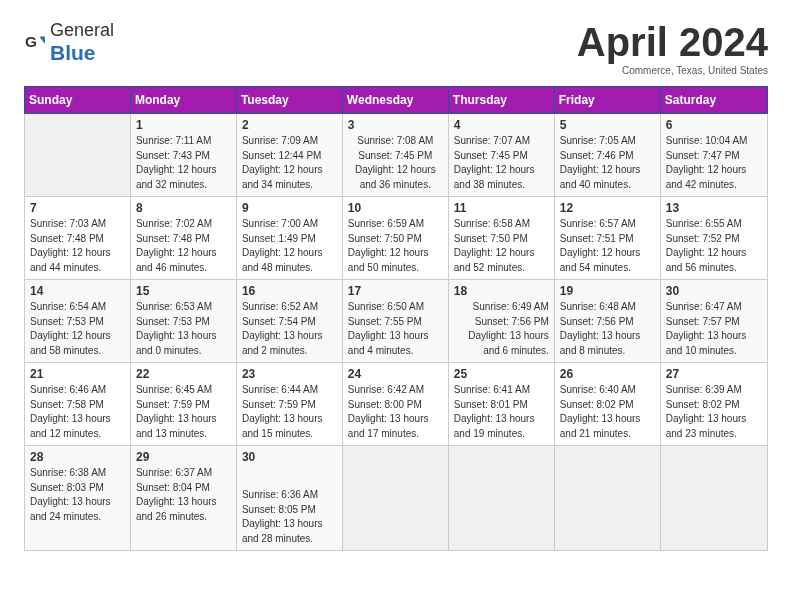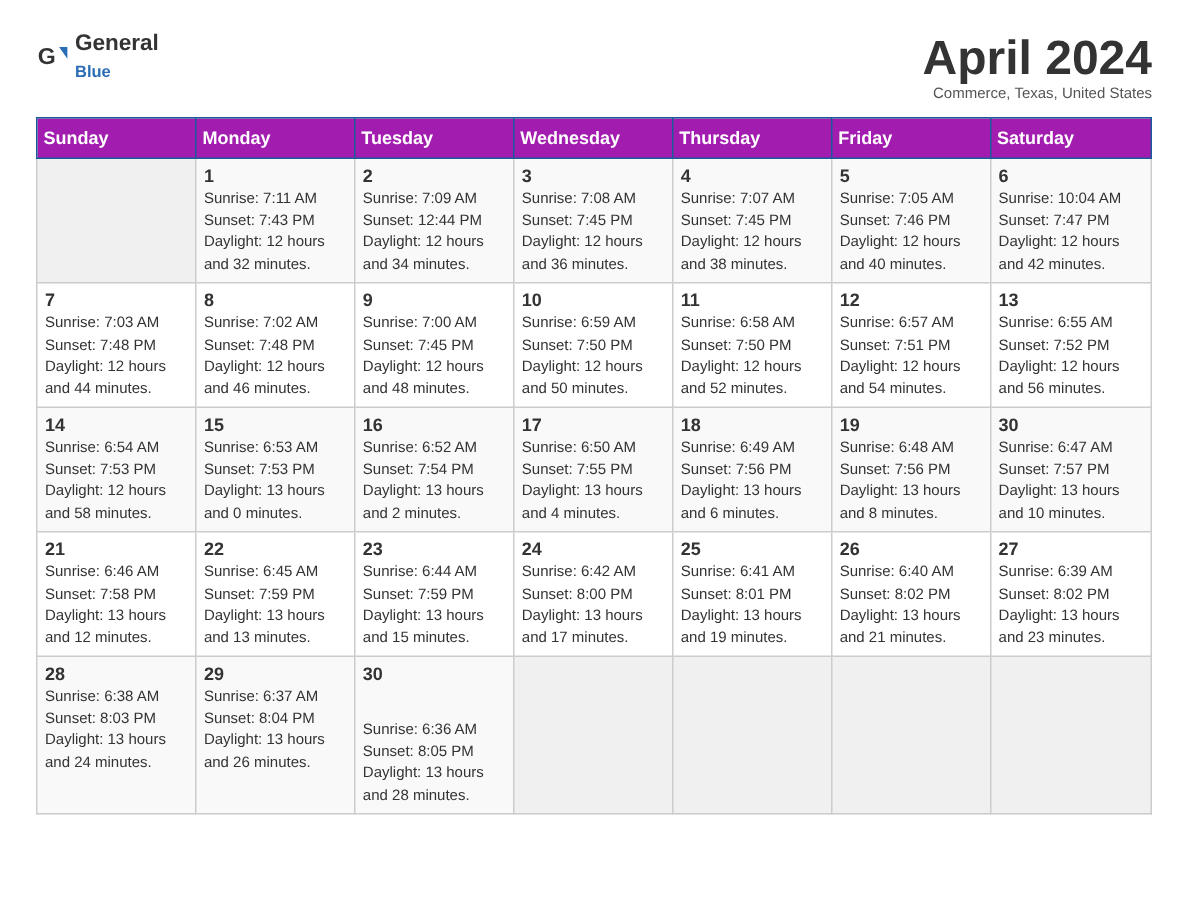--- a/index.html
+++ b/index.html
@@ -22,21 +22,21 @@
       gap: 4px;
     }
     .logo-icon {
       width: 22px;
       height: 22px;
     }
     .title-block {
       text-align: right;
     }
     .main-title {
-      font-size: 32px;
+      font-size: 40px;
       font-weight: bold;
       color: #333;
     }
     .subtitle {
       font-size: 10px;
       color: #555;
     }
     table {
       width: 100%;
       border-collapse: collapse;
@@ -80,22 +80,22 @@
 </head>
 <body>
 
 <div class="header">
   <div class="logo">
     <svg class="logo-icon" viewBox="0 0 40 40" xmlns="http://www.w3.org/2000/svg">
       <text x="2" y="28" font-size="28" font-weight="bold" fill="#333" font-family="Arial">G</text>
       <polygon points="28,8 38,8 38,22" fill="#2a6db5"></polygon>
     </svg>
     <div>
-      <span style="font-size:15px;font-weight:bold;color:#333;">General</span><br>
-      <span style="font-size:11px;font-weight:bold;color:#2a6db5;">Blue</span>
+      <span style="font-size:18px;font-weight:normal;color:#333;">General</span><br>
+      <span style="font-size:21px;font-weight:bold;color:#2a6db5;">Blue</span>
     </div>
   </div>
   <div class="title-block">
     <div class="main-title">April 2024</div>
     <div class="subtitle">Commerce, Texas, United States</div>
   </div>
 </div>
 
 <table>
   <thead>
@@ -121,21 +121,21 @@
         </td>
         <td>
           <span class="day-num">2</span>
           <div class="day-info" style="white-space: pre-line;">Sunrise: 7:09 AM
 Sunset: 12:44 PM
 Daylight: 12 hours
 and 34 minutes.</div>
         </td>
         <td>
           <span class="day-num">3</span>
-          <div class="day-info" style="white-space: pre-line;">Sunrise: 7:08 AM
+          <div class="day-info" style="white-space: pre-line; text-align: center;">Sunrise: 7:08 AM
 Sunset: 7:45 PM
 Daylight: 12 hours
 and 36 minutes.</div>
         </td>
         <td>
           <span class="day-num">4</span>
           <div class="day-info" style="white-space: pre-line;">Sunrise: 7:07 AM
 Sunset: 7:45 PM
 Daylight: 12 hours
 and 38 minutes.</div>
@@ -166,21 +166,21 @@
         <td>
           <span class="day-num">8</span>
           <div class="day-info" style="white-space: pre-line;">Sunrise: 7:02 AM
 Sunset: 7:48 PM
 Daylight: 12 hours
 and 46 minutes.</div>
         </td>
         <td>
           <span class="day-num">9</span>
           <div class="day-info" style="white-space: pre-line;">Sunrise: 7:00 AM
-Sunset: 7:45 PM
+Sunset: 1:49 PM
 Daylight: 12 hours
 and 48 minutes.</div>
         </td>
         <td>
           <span class="day-num">10</span>
           <div class="day-info" style="white-space: pre-line;">Sunrise: 6:59 AM
 Sunset: 7:50 PM
 Daylight: 12 hours
 and 50 minutes.</div>
         </td>
@@ -230,21 +230,21 @@
         </td>
         <td>
           <span class="day-num">17</span>
           <div class="day-info" style="white-space: pre-line;">Sunrise: 6:50 AM
 Sunset: 7:55 PM
 Daylight: 13 hours
 and 4 minutes.</div>
         </td>
         <td>
           <span class="day-num">18</span>
-          <div class="day-info" style="white-space: pre-line;">Sunrise: 6:49 AM
+          <div class="day-info" style="white-space: pre-line; text-align: right;">Sunrise: 6:49 AM
 Sunset: 7:56 PM
 Daylight: 13 hours
 and 6 minutes.</div>
         </td>
         <td>
           <span class="day-num">19</span>
           <div class="day-info" style="white-space: pre-line;">Sunrise: 6:48 AM
 Sunset: 7:56 PM
 Daylight: 13 hours
 and 8 minutes.</div>

